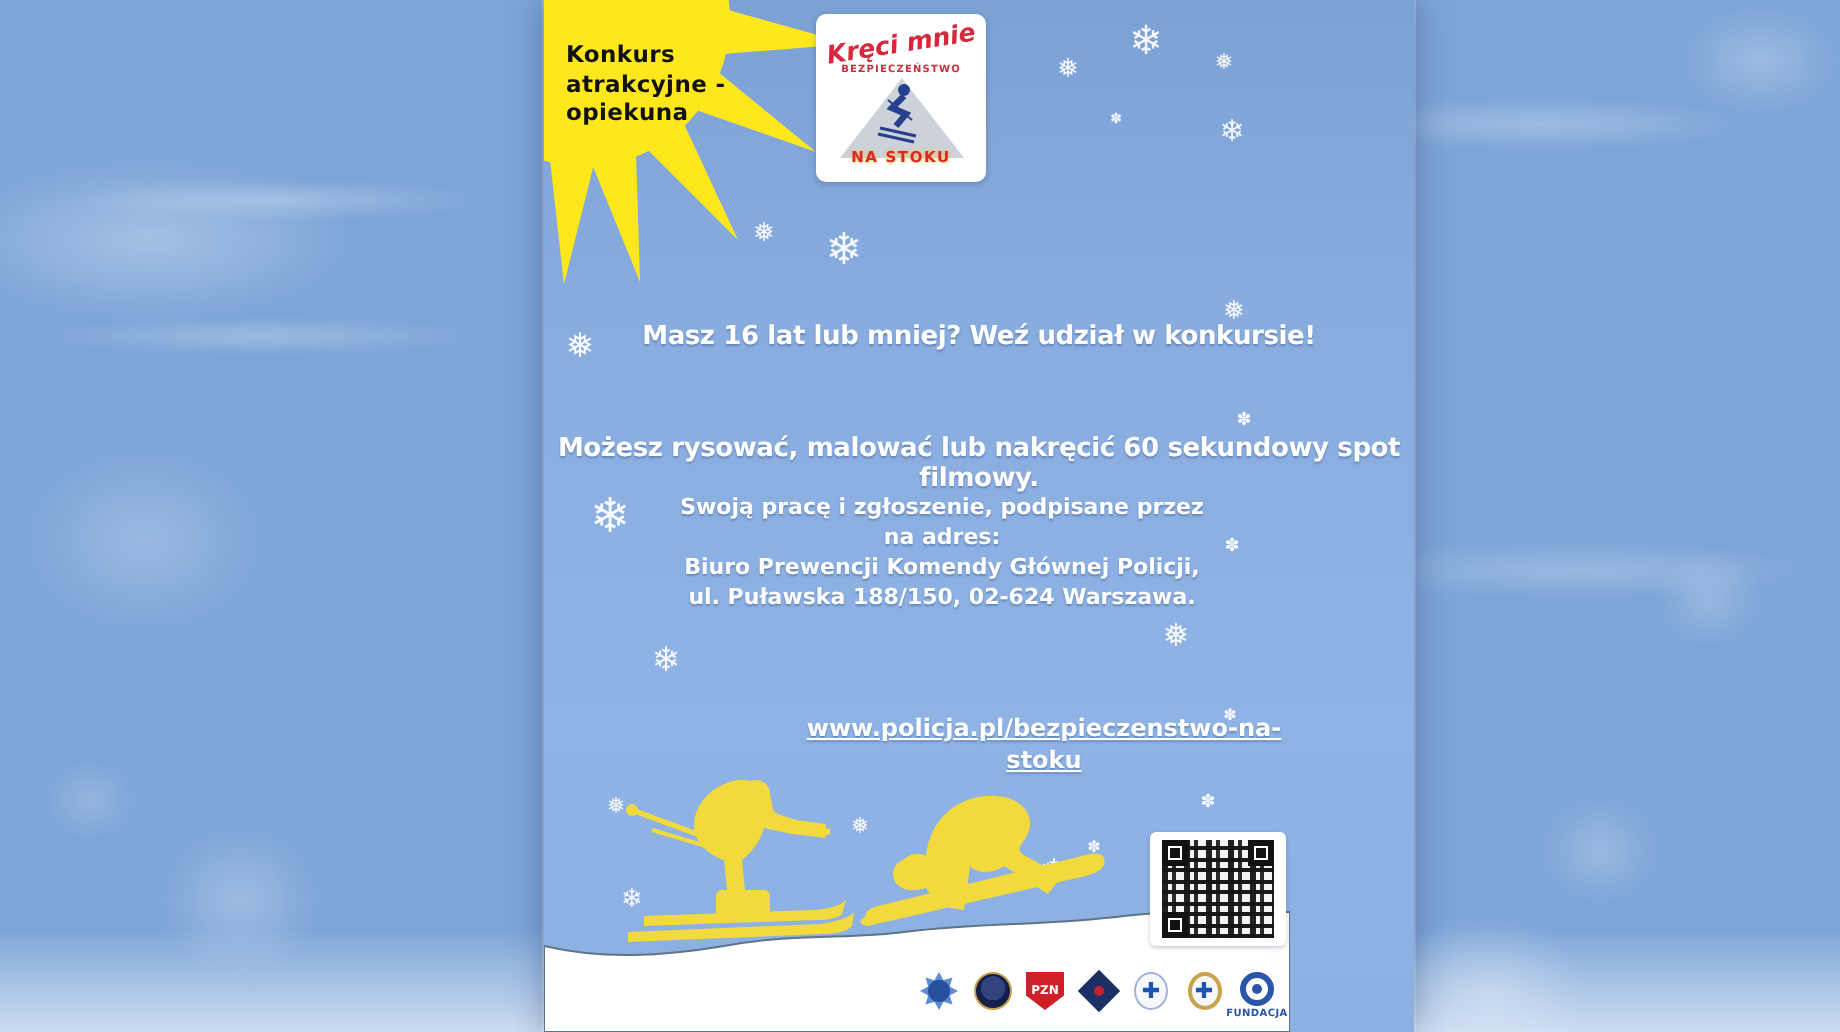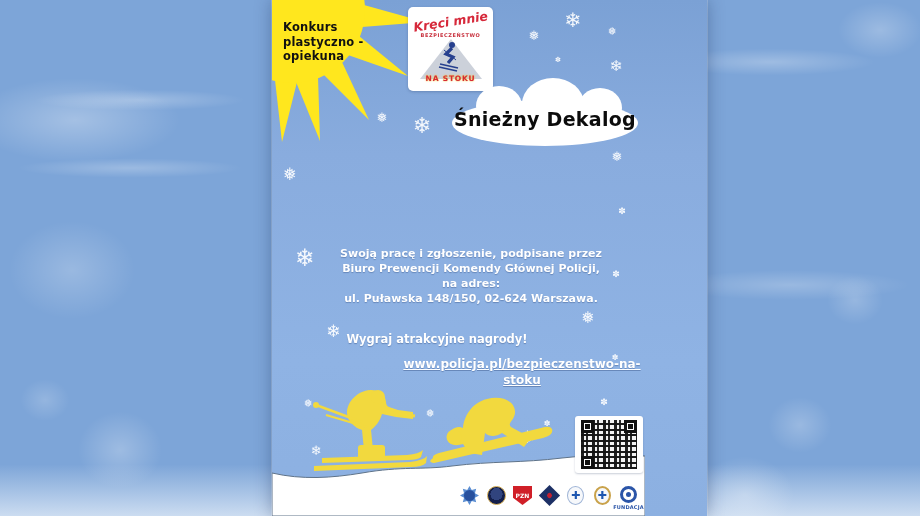--- a/index.html
+++ b/index.html
@@ -112,47 +112,40 @@
         <polygon points="92,37 90,59 153,54"></polygon>
         <polygon points="87,68 76,87 136,108"></polygon>
         <polygon points="70,94 52,107 97,152"></polygon>
         <polygon points="46,109 24,114 48,173"></polygon>
         <polygon points="25,114 3,112 10,174"></polygon>
         <circle cx="20" cy="42" r="73"></circle>
       </g>
     </svg>
     <div class="sun-label">
       <div>Konkurs</div>
-      <div>plastyczno -</div>
+      <div>atrakcyjne -</div>
       <div>opiekuna</div>
     </div>
 
     <div class="badge">
       <div class="badge-mountain"></div>
       <svg class="badge-skier-svg" width="30" height="32" viewBox="0 0 30 32">
         <g stroke="#27408e" fill="#27408e">
           <circle cx="16" cy="5" r="3" stroke="none"></circle>
           <path d="M16,8 L10,14 L17,17 L12,23" fill="none" stroke-width="3.2"></path>
           <path d="M4,24 L22,28" fill="none" stroke-width="1.6"></path>
           <path d="M3,27 L21,31" fill="none" stroke-width="1.6"></path>
           <path d="M8,10 L20,20" fill="none" stroke-width="1"></path>
         </g>
       </svg>
       <div class="badge-title">Kręci mnie</div>
       <div class="badge-sub">BEZPIECZEŃSTWO</div>
       <div class="badge-bottom">NA STOKU</div>
     </div>
 
-    <div class="cloud">
-      <span class="cloud-b1"></span>
-      <span class="cloud-b2"></span>
-      <span class="cloud-b3"></span>
-      <span class="cloud-base"></span>
-      <div class="cloud-text">Śnieżny Dekalog</div>
-    </div>
 
     <span class="sf" style="left:110px;top:117px;font-size:13px">❅</span>
     <span class="sf" style="left:150px;top:126px;font-size:22px">❄</span>
     <span class="sf" style="left:18px;top:174px;font-size:17px">❅</span>
     <span class="sf" style="left:33px;top:258px;font-size:24px">❄</span>
     <span class="sf" style="left:301px;top:20px;font-size:20px">❄</span>
     <span class="sf" style="left:262px;top:35px;font-size:13px">❅</span>
     <span class="sf" style="left:340px;top:31px;font-size:11px">❅</span>
     <span class="sf" style="left:344px;top:66px;font-size:15px">❄</span>
     <span class="sf" style="left:286px;top:60px;font-size:7px">✽</span>
@@ -162,29 +155,30 @@
     <span class="sf" style="left:316px;top:318px;font-size:16px">❅</span>
     <span class="sf" style="left:61px;top:331px;font-size:17px">❄</span>
     <span class="sf" style="left:343px;top:358px;font-size:8px">✽</span>
     <span class="sf" style="left:36px;top:403px;font-size:11px">❅</span>
     <span class="sf" style="left:44px;top:450px;font-size:13px">❄</span>
     <span class="sf" style="left:158px;top:413px;font-size:11px">❅</span>
     <span class="sf" style="left:255px;top:437px;font-size:17px">❄</span>
     <span class="sf" style="left:332px;top:402px;font-size:9px">✽</span>
     <span class="sf" style="left:275px;top:424px;font-size:8px">✽</span>
 
+    <div class="txt intro" style="top:161px">Masz 16 lat lub mniej? Weź udział w konkursie!</div>
+    <div class="txt intro" style="top:217px">Możesz rysować, malować lub nakręcić 60 sekundowy spot filmowy.</div>
 
     <div class="txt sub" style="top:246px">
       <div>Swoją pracę i zgłoszenie, podpisane przez</div>
+      <div>na adres:</div>
       <div>Biuro Prewencji Komendy Głównej Policji,</div>
-      <div>na adres:</div>
-      <div>ul. Puławska 148/150, 02-624 Warszawa.</div>
-    </div>
-
-    <div class="txt prizes" style="top:332px">Wygraj atrakcyjne nagrody!</div>
+      <div>ul. Puławska 188/150, 02-624 Warszawa.</div>
+    </div>
+
 
     <div class="txt reg" style="top:356px">
       <a class="url">www.policja.pl/bezpieczenstwo-na-stoku</a>
     </div>
 
     <svg class="skier-svg" width="120" height="88" viewBox="0 0 120 88">
       <g fill="#f2d93e" stroke="#f2d93e">
         <path d="M10,70 L95,67 Q107,66 111,62 L109,69 Q106,72 96,72 L10,75 Z" stroke="none"></path>
         <path d="M2,78 L98,74 Q112,72 115,68 L114,75 Q110,79 99,79 L2,83 Z" stroke="none"></path>
         <rect x="46" y="57" width="27" height="14" rx="3" stroke="none"></rect>

